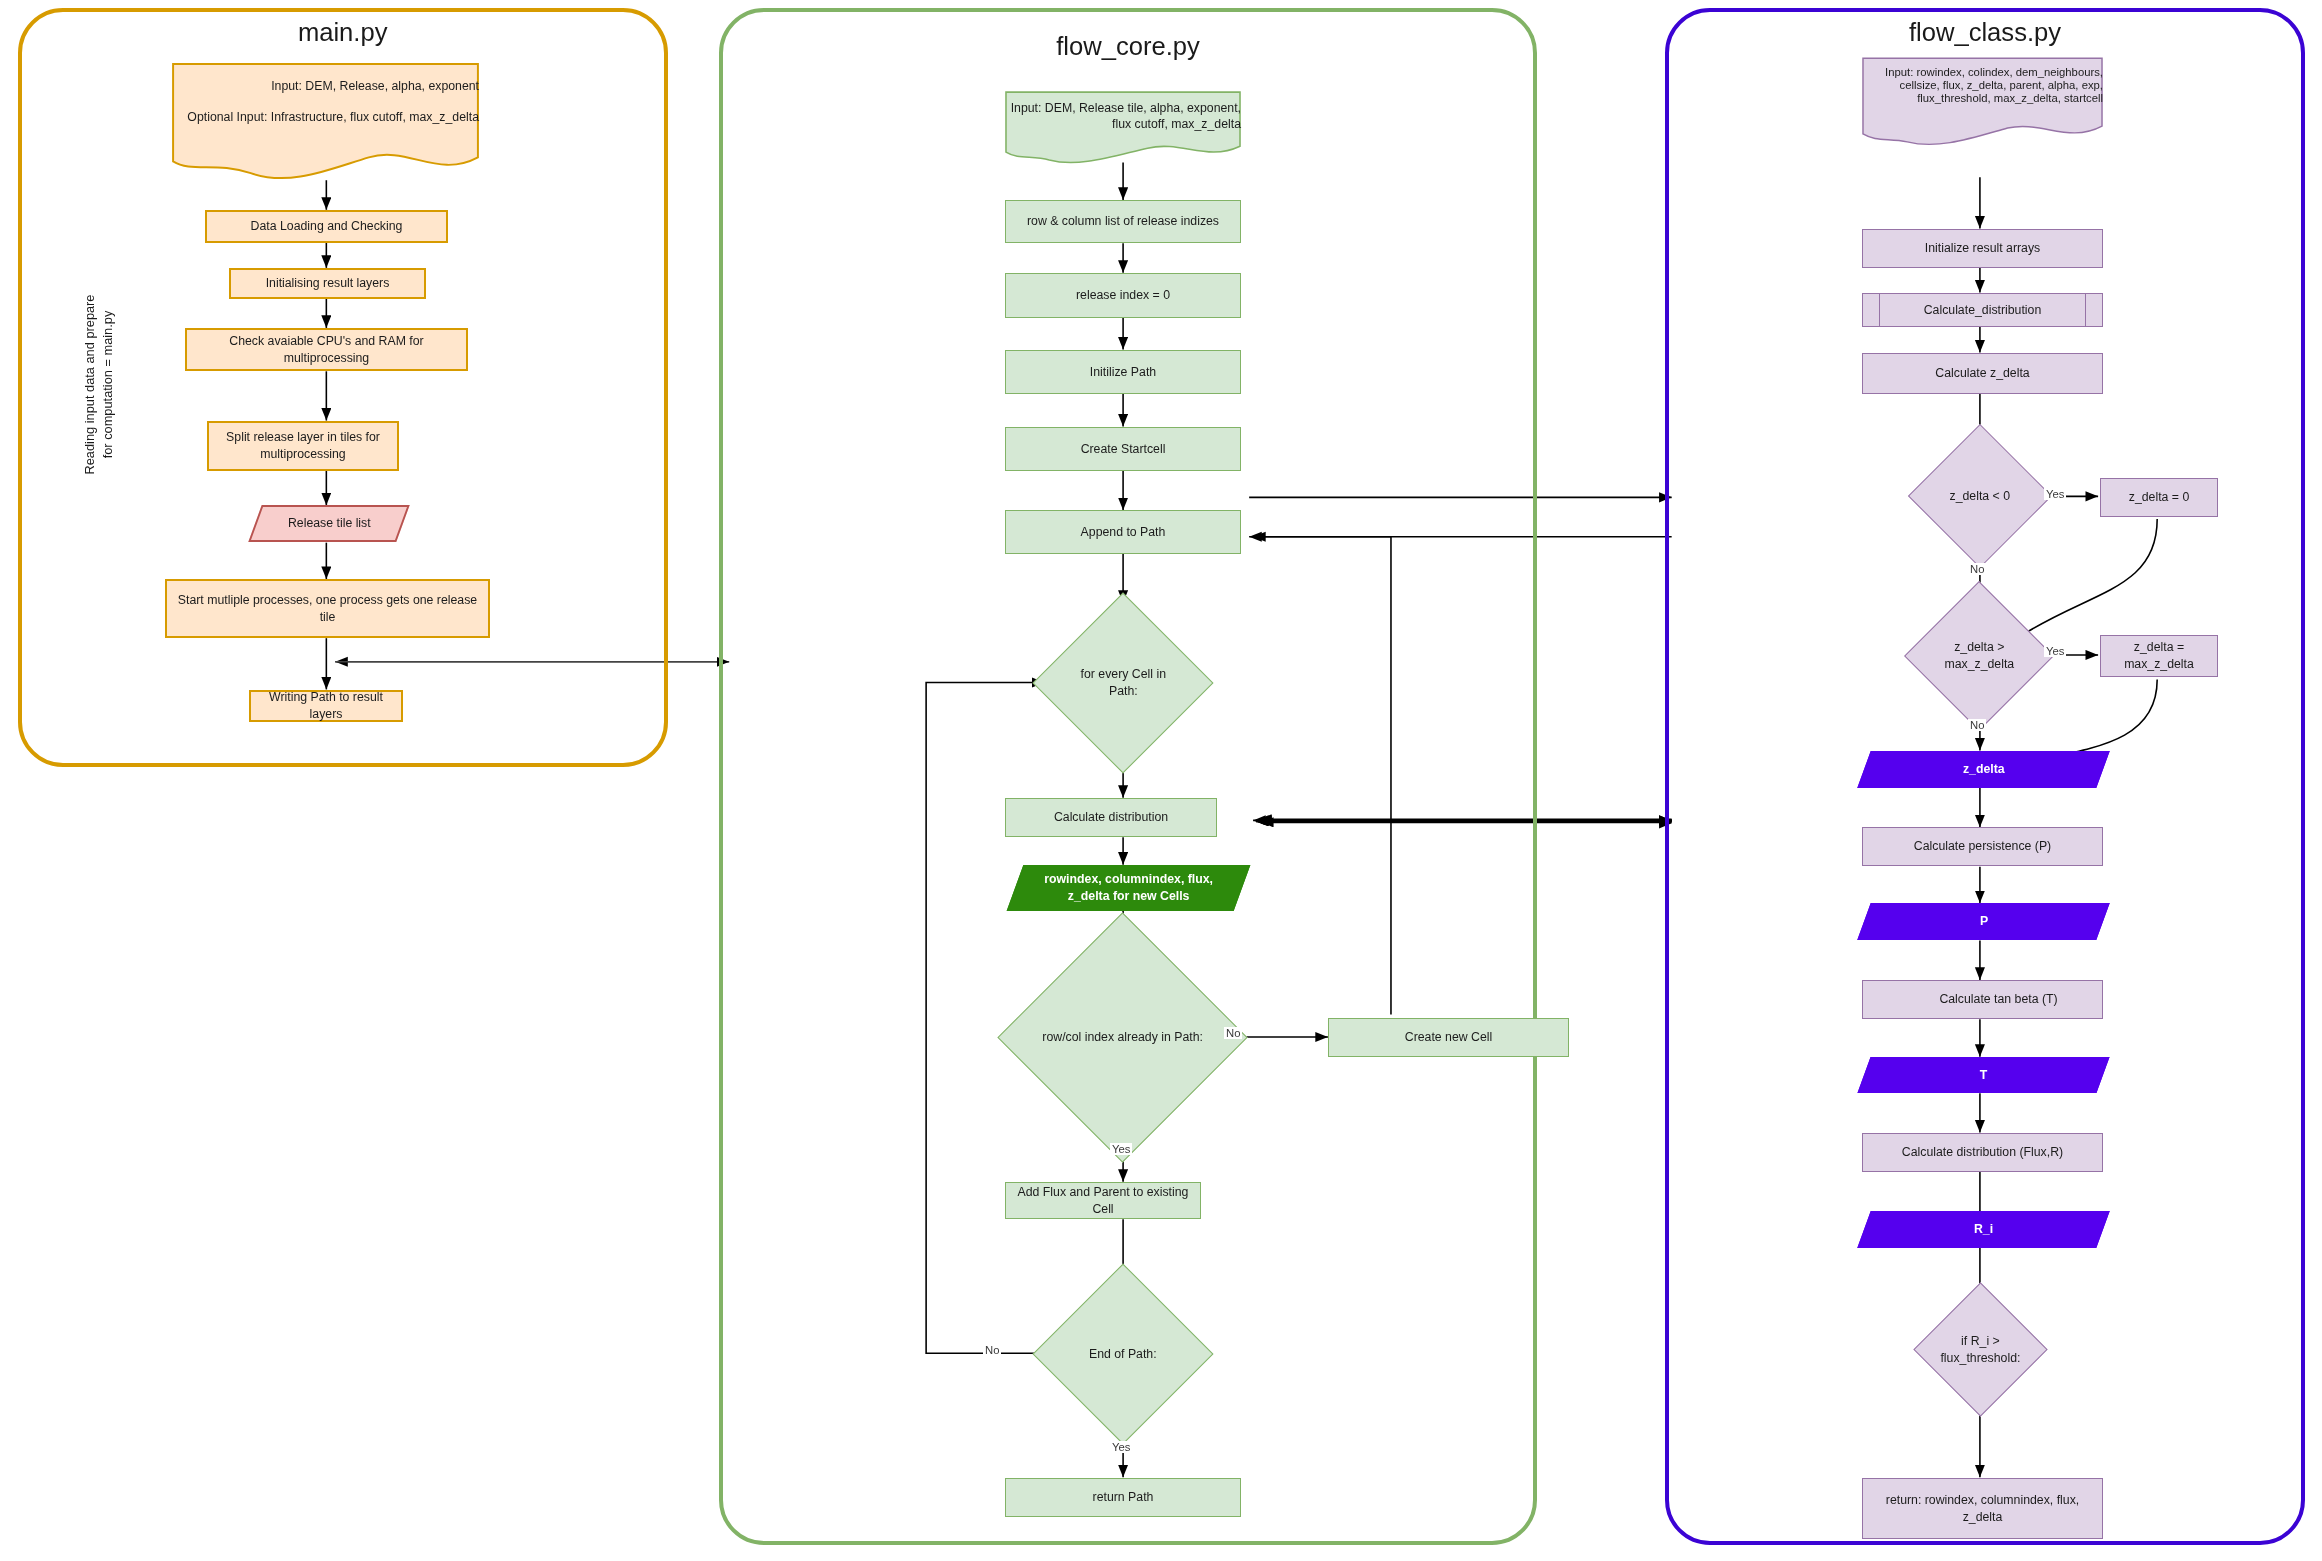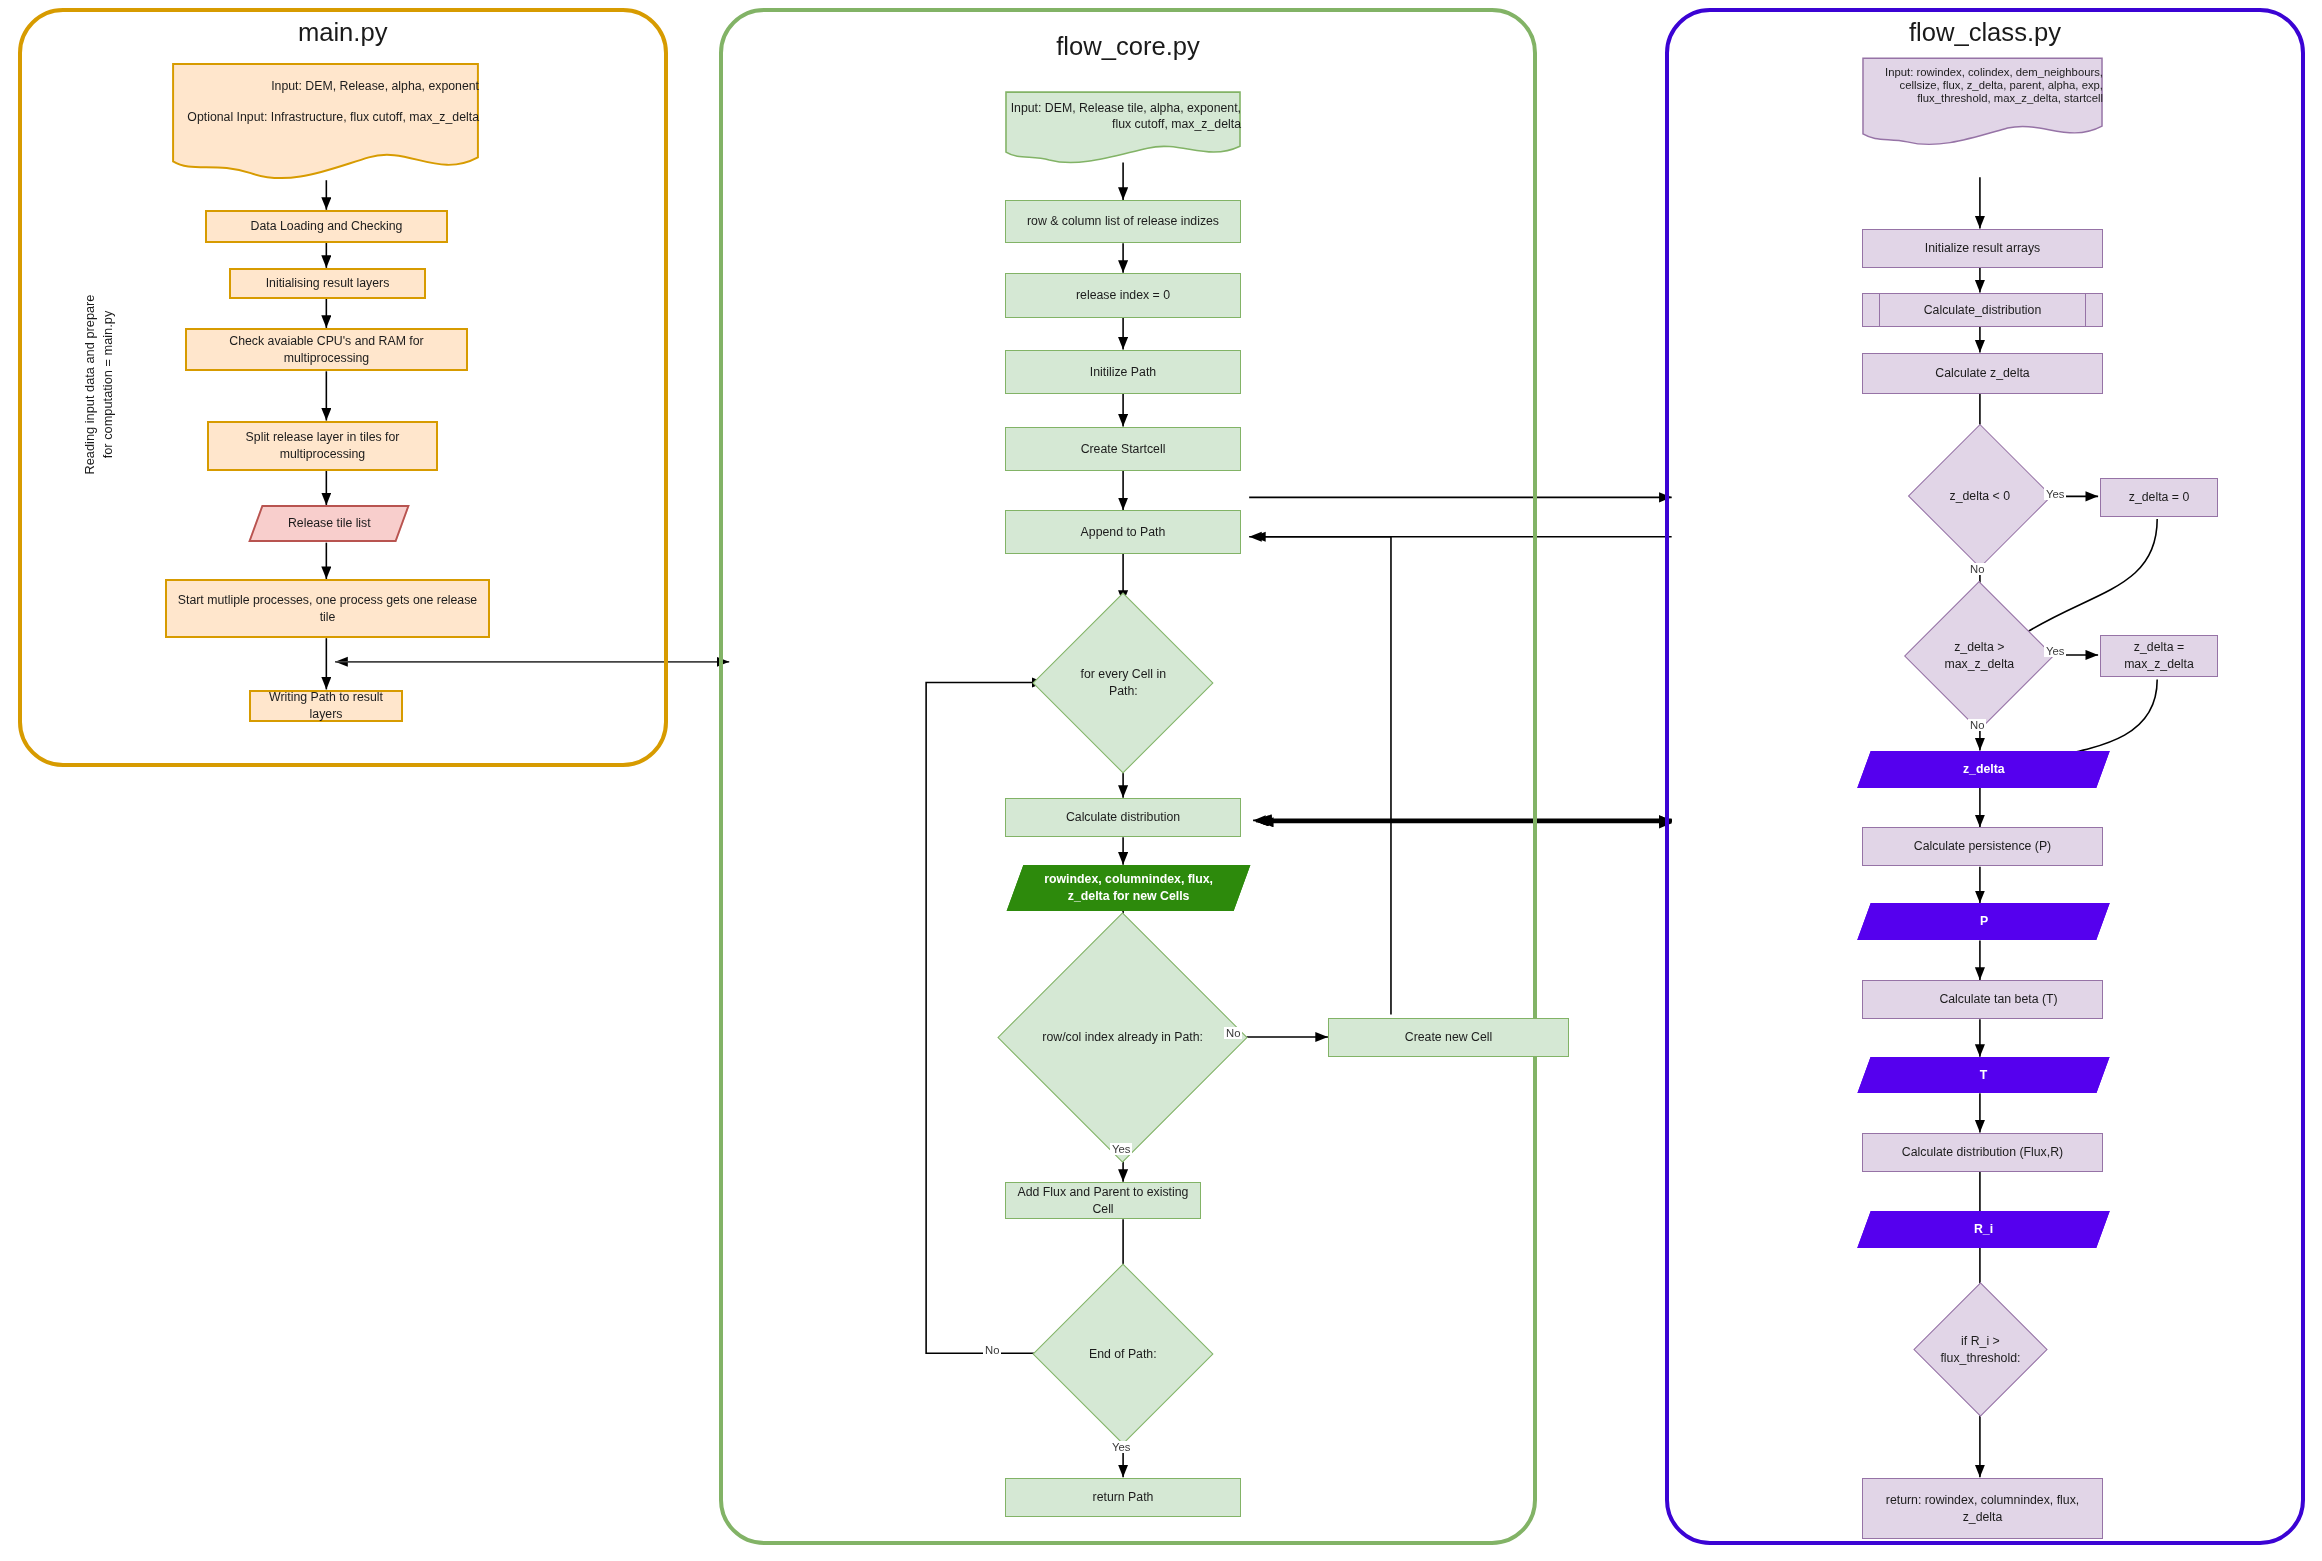--- a/index.html
+++ b/index.html
@@ -193,21 +193,21 @@
   </div>
 
   <div class="node n-orange sh-rect" style="left:229px;top:268px;width:197px;height:30.5px;">
     <span>Initialising result layers</span>
   </div>
 
   <div class="node n-orange sh-rect" style="left:185px;top:328px;width:283px;height:43px;">
     <span>Check avaiable CPU's and RAM for multiprocessing</span>
   </div>
 
-  <div class="node n-orange sh-rect" style="left:207px;top:421px;width:231px;height:50px;">
+  <div class="node n-orange sh-rect" style="left:207px;top:421px;width:192px;height:50px;">
     <span>Split release layer in tiles for multiprocessing</span>
   </div>
 
   <div class="node n-red sh-para" style="left:255px;top:505px;width:148px;height:37px;">
     <span>Release tile list</span>
   </div>
 
   <div class="node n-orange sh-rect" style="left:165px;top:579px;width:325px;height:59px;">
     <span>Start mutliple processes, one process gets one release tile</span>
   </div>
@@ -246,21 +246,21 @@
   </div>
 
   <div class="node n-green sh-rect" style="left:1005px;top:510px;width:236px;height:44px;">
     <span>Append to Path</span>
   </div>
 
   <div class="node n-green sh-diamond" style="left:1059px;top:619px;width:128px;height:128px;">
     <span>for every Cell in Path:</span>
   </div>
 
-  <div class="node n-green sh-rect" style="left:1005px;top:798px;width:236px;height:39px;">
+  <div class="node n-green sh-rect" style="left:1005px;top:798px;width:212px;height:39px;">
     <span>Calculate distribution</span>
   </div>
 
   <div class="node n-greendark sh-para" style="left:1015px;top:865px;width:227px;height:46px;">
     <span>rowindex, columnindex, flux, z_delta for new Cells</span>
   </div>
 
   <div class="node n-green sh-diamond" style="left:1034px;top:949px;width:177px;height:177px;">
     <span>row/col index already in Path:</span>
   </div>

